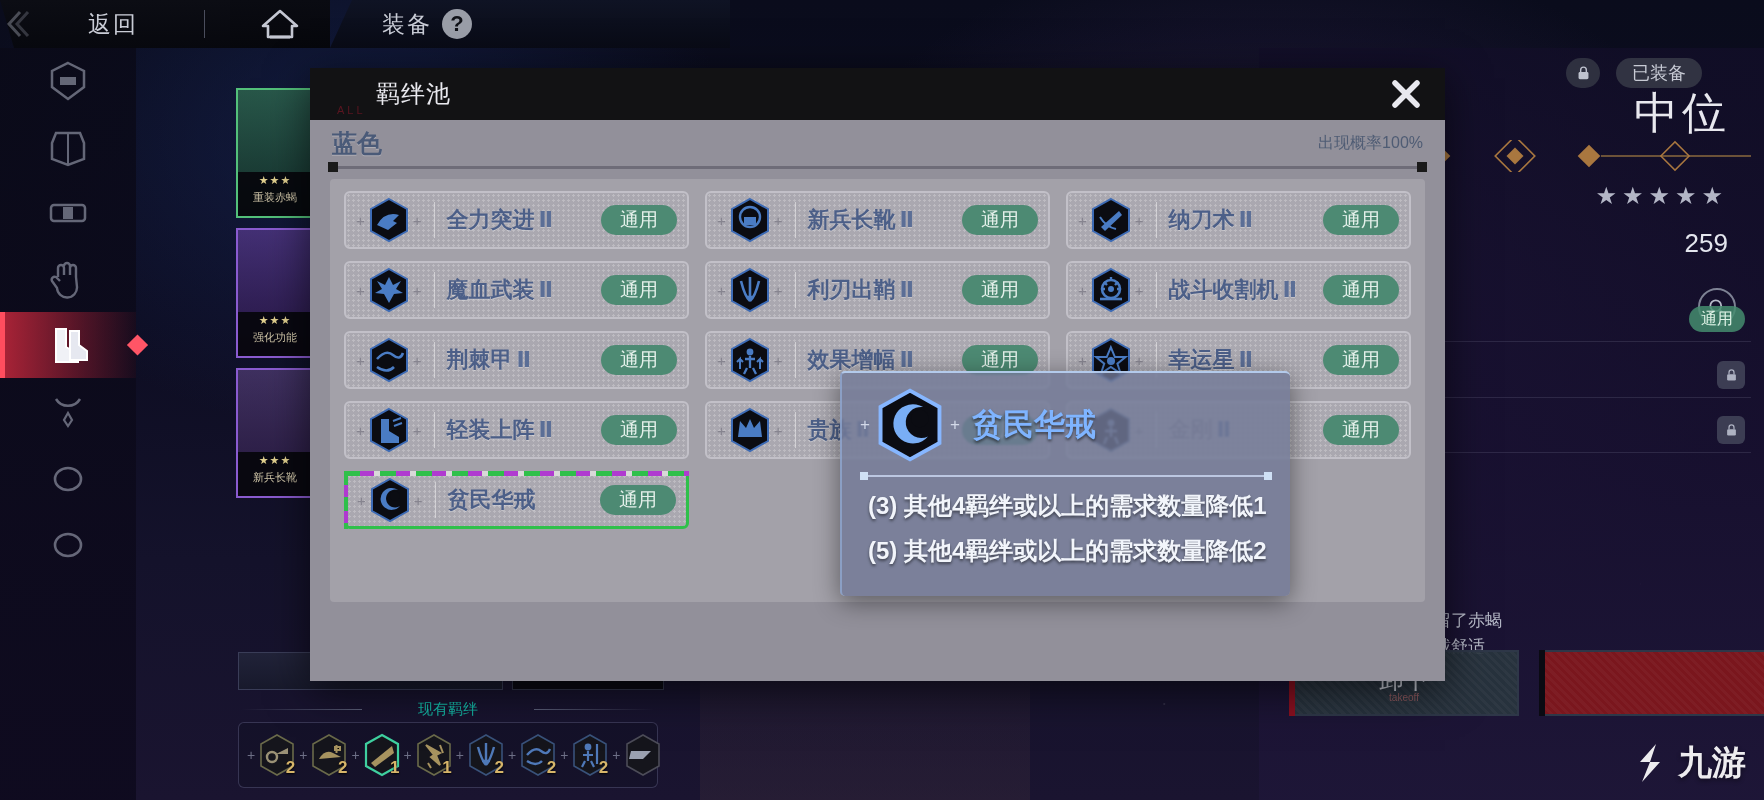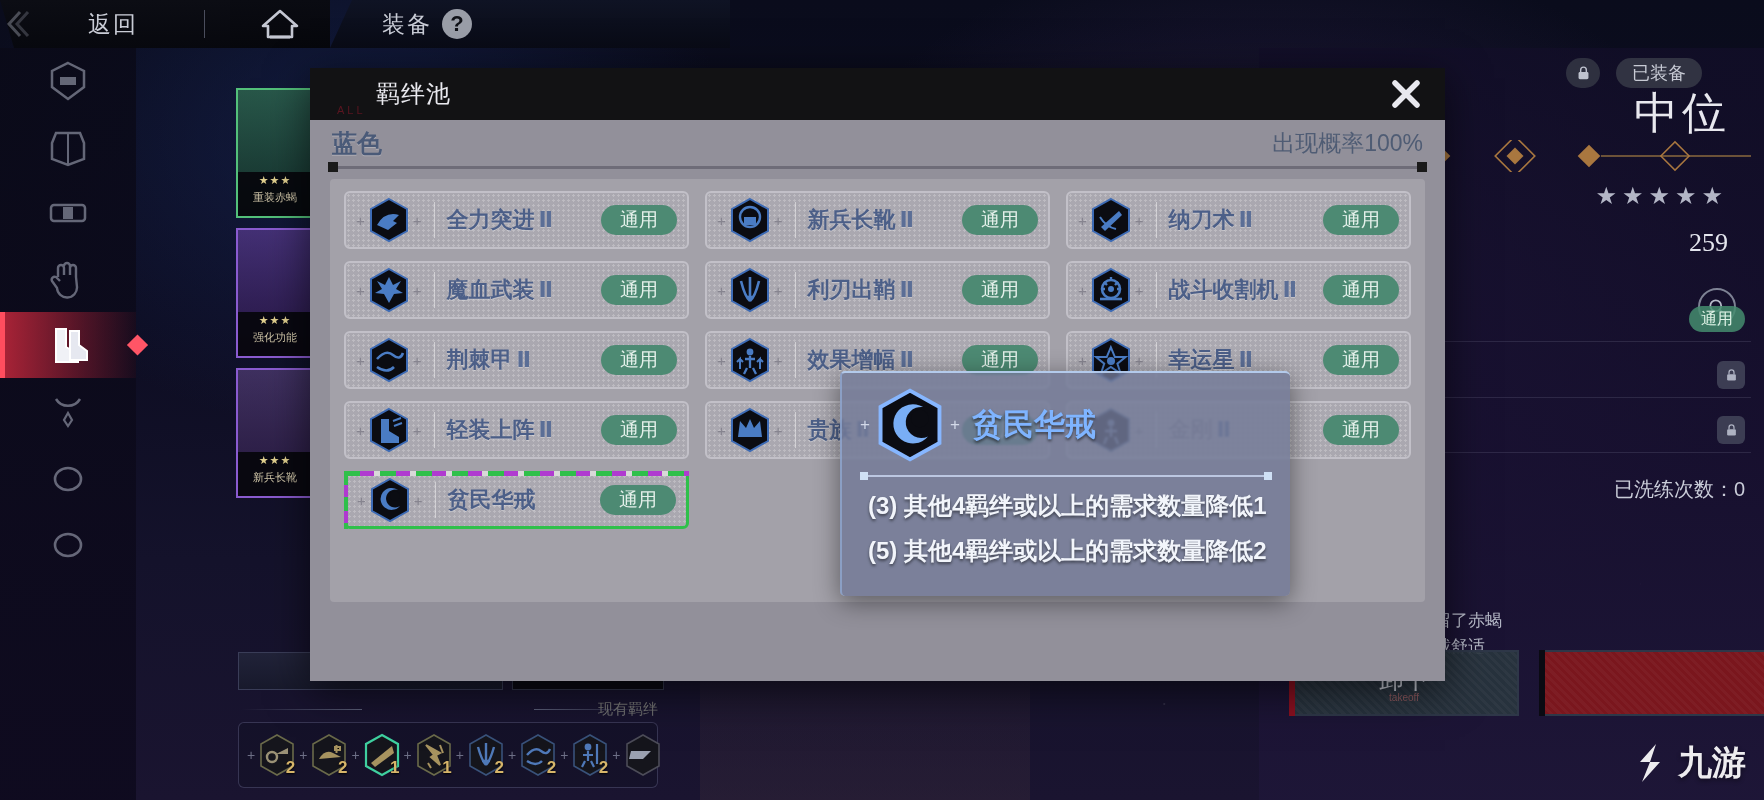--- a/index.html
+++ b/index.html
@@ -81,21 +81,21 @@
             background: linear-gradient(180deg, rgba(18,14,40,.80) 0%, rgba(24,16,48,.86) 55%, rgba(30,22,56,.88) 100%); }
   .badge-lock { position: absolute; right: 164px; top: 10px; width: 34px; height: 30px; border-radius: 15px;
                 background: rgba(50,52,66,.9); display:flex; align-items:center; justify-content:center; }
   .badge-equipped { position: absolute; right: 62px; top: 10px; height: 30px; padding: 0 16px; border-radius: 15px;
                 background: rgba(52,54,68,.92); color: #c7cad4; font-size: 18px; display:flex; align-items:center; }
   .plus-badge { position: absolute; left: 28px; top: 40px; height: 34px; padding: 0 14px; border-radius: 10px;
                 background: rgba(42,44,60,.9); color:#e8d9b0; font-size: 22px; display:flex; align-items:center; }
   .rp-title { position: absolute; right: 34px; top: 36px; color: #e8e8ee; font-size: 44px; letter-spacing: 4px; }
   .rp-diamonds { position: absolute; left: 22px; top: 92px; width: 470px; height: 32px; }
   .rp-stars { position: absolute; right: 36px; top: 134px; color:#b3b6c6; font-size: 24px; letter-spacing: 5px; }
-  .rp-num { position: absolute; right: 36px; top: 180px; color:#e4e6ee; font-size: 26px; font-family: Liberation Serif, serif; }
+  .rp-num { position: absolute; right: 36px; top: 180px; color:#e4e6ee; font-size: 26px; }
   .rp-search { position: absolute; right: 28px; top: 240px; width: 38px; height: 38px; border-radius: 50%;
                border: 2px solid #7e8294; display:flex; align-items:center; justify-content:center; }
   .rp-row { position: absolute; left: 22px; width: 470px; color: #c9ccd8; font-size: 20px;
             border-bottom: 1px solid rgba(150,150,180,.18); padding: 8px 6px; display:flex; justify-content:space-between; }
   .tag-pill { height: 26px; padding: 0 12px; border-radius: 13px; background: rgba(68,140,110,.85);
               color:#dff2e6; font-size: 16px; display:flex; align-items:center; }
   .lock-sq { width: 28px; height: 28px; border-radius: 6px; background: rgba(70,72,92,.8);
              display:flex; align-items:center; justify-content:center; }
   .rp-desc { position: absolute; left: 22px; width: 474px; color: #b9bcca; font-size: 17px; line-height: 1.5; }
   .btn-main { position: absolute; bottom: 84px; height: 66px; border: 2px solid #2e3748;
@@ -114,21 +114,21 @@
               border: 1px solid #3a3d58; display:flex; align-items:center; justify-content:center;
               color:#b6bac8; font-size: 20px; }
   .sort-arrow { position: absolute; right: 26px; top: 9px; width: 0; height: 0;
                 border-left: 11px solid transparent; border-right: 11px solid transparent; border-bottom: 15px solid #8d92a4; }
   .decomp-btn { position: absolute; left: 512px; bottom: 110px; width: 152px; height: 38px; z-index: 21;
                 background: rgba(10,10,18,.9); border: 1px solid #33364c;
                 display:flex; align-items:center; justify-content:center; gap: 8px; color:#c0c4d2; font-size: 18px; }
 
   
   .bonds { position: absolute; left: 238px; bottom: 8px; width: 420px; height: 92px; z-index: 21; }
-  .bonds-title { position: absolute; left:0; right:0; top: 0; text-align:right; color:#737373; font-size: 15px; }
+  .bonds-title { position: absolute; left:0; right:0; top: 0; text-align:center; color:#14b8a6; font-size: 15px; }
   .bonds-title::before, .bonds-title::after { content:""; position:absolute; top: 9px; width: 120px; height:1px;
      background: linear-gradient(90deg, transparent, #5b5f78); }
   .bonds-title::before { left: 4px; }
   .bonds-title::after { right: 4px; background: linear-gradient(270deg, transparent, #5b5f78); }
   .bonds-box { position: absolute; left: 0; top: 22px; width: 420px; height: 66px;
                border: 1px solid rgba(120,120,160,.35); border-radius: 6px; background: rgba(18,16,38,.6);
                display:flex; align-items:center; padding: 0 8px; gap: 2px; }
   .bond { position: relative; width: 46px; height: 50px; display:flex; align-items:center; justify-content:center; }
   .hexb { width: 40px; height: 44px; }
   .bond-count { position:absolute; right: 2px; bottom: 2px; color:#d6b56a; font-size: 17px; font-weight: bold;
@@ -138,21 +138,21 @@
   
   .modal { position: absolute; left: 310px; top: 68px; width: 1135px; height: 613px; z-index: 60;
            box-shadow: 0 10px 40px rgba(0,0,0,.6); }
   .modal-head { height: 52px; background: #121214; display:flex; align-items:center; padding: 0 26px; position: relative; }
   .modal-title { color: #e9e9ef; font-size: 24px; letter-spacing: 1px; margin-left: 40px; }
   .modal-title-sub { position: absolute; left: 27px; top: 36px; color: #5a1520; font-size: 11px; letter-spacing: 3px; }
   .modal-close { position: absolute; right: 22px; top: 9px; width: 34px; height: 34px; }
   .modal-body { height: 561px; background: #92909a; padding: 0; position: relative; }
   .rarity-row { height: 46px; display: flex; align-items: center; justify-content: space-between; padding: 0 22px; }
   .rarity-name { color: #4a5a78; font-size: 25px; font-weight: bold; text-shadow: 0 1px 0 rgba(255,255,255,.25); }
-  .rarity-prob { color: #4f5c74; font-size: 23px; }
+  .rarity-prob { color: #4f5c74; font-size: 16px; }
   .rule { position: relative; height: 3px; margin: 0 22px; background: #6e6c78; }
   .rule .knob { position:absolute; left:-4px; top:-4px; width: 10px; height: 10px; background:#1a1a1a; }
   .rule .knob.r { left: auto; right:-4px; }
 
   .grid-wrap { margin: 10px 20px 0 20px; background: #a3a1a9; border-radius: 4px; padding: 12px 14px 16px 14px; height: 423px; }
   .grid { display: grid; grid-template-columns: repeat(3, 1fr); gap: 12px 16px; }
   .trait {
     position: relative; height: 58px; border-radius: 6px; border: 2px solid #c2c0c8;
     background-color: #aaa8b0;
     background-image: radial-gradient(rgba(255,255,255,.22) 1px, transparent 1.2px);
@@ -325,24 +325,20 @@
     <div class="rp-row" style="top:360px;">
       <span>到4星</span>
       <span class="lock-sq">
         <svg viewBox="0 0 24 24" width="15" height="15">
           <rect x="5" y="10" width="14" height="10" rx="2" fill="#aeb2c2"></rect>
           <path d="M8 10 V7 a4 4 0 018 0 v3" fill="none" stroke="#aeb2c2" stroke-width="2"></path>
         </svg>
       </span>
     </div>
 
-    <div class="rp-row" style="top:420px; border-bottom:none;">
-      <span>8%</span>
-      <span>已洗练次数：0</span>
-    </div>
     <div class="rp-desc" style="top:466px;">解锁</div>
     <div class="rp-desc" style="top:500px;">解锁</div>
     <div class="rp-desc" style="top:560px; white-space: pre-line;">的这件靴甲，不仅保留了赤蝎
 了人体工程学，在穿戴舒适</div>
 
     <div class="btn-main btn-takeoff">
       <span class="btn-cn">卸下</span>
       <span class="btn-en">takeoff</span>
     </div>
     <div class="btn-main btn-red"></div>

